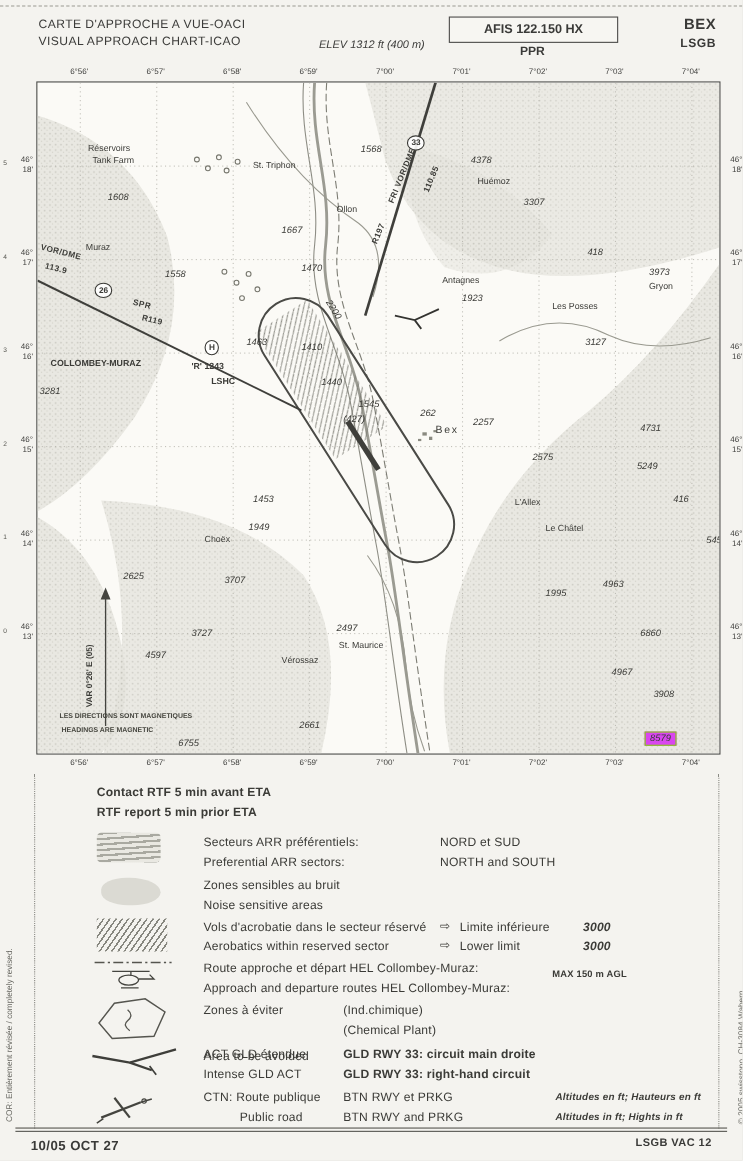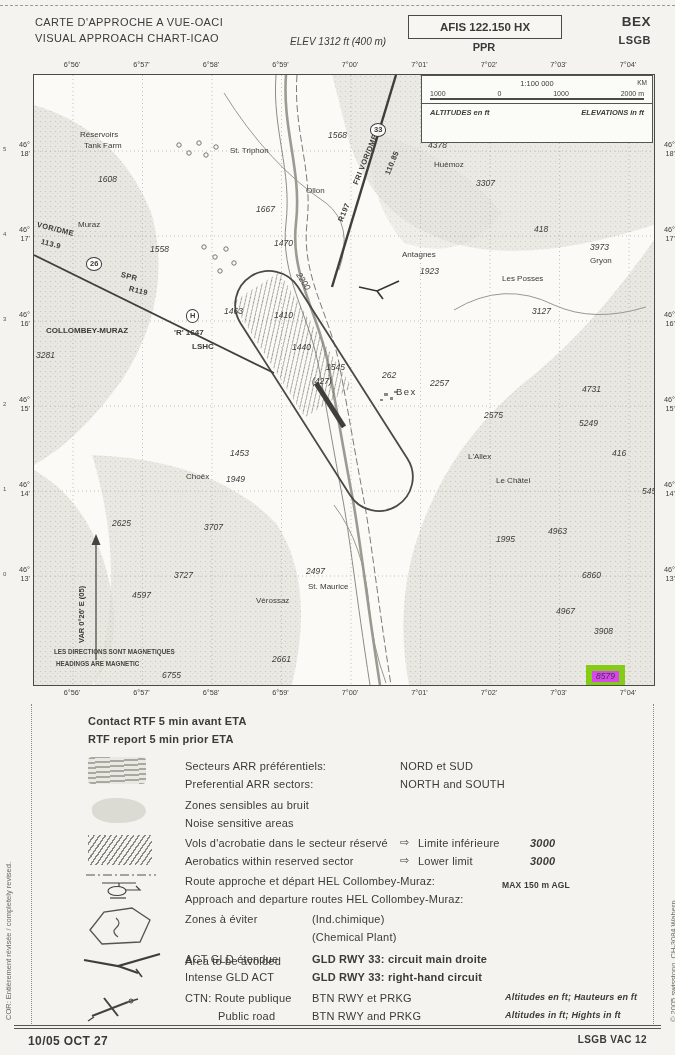--- a/index.html
+++ b/index.html
@@ -27,21 +27,21 @@
   
   .maplayer{position:absolute;left:0;top:0;width:620px;height:610px;}
   .plbl{position:absolute;font-size:8.5px;line-height:1;color:#3b3b37;white-space:pre;}
   .plbl.el{font-style:italic;}
   .plbl.nm{font-size:8px;}
   .plbl.big{font-size:9.5px;letter-spacing:1.5px;}
   .plbl.b{font-weight:bold;}
   .plbl.vor{font-weight:bold;font-size:7.5px;letter-spacing:.4px;}
   .plbl.circ{border:1.2px solid #3b3b37;border-radius:50%;background:rgba(255,255,255,.9);
              font-weight:bold;font-size:7.5px;padding:2px 3px;}
-  .plbl.elbox{border:6px solid #84cc16;background:#d946ef;font-style:italic;padding:1px 4px;}
+  .plbl.elbox{border:1px solid #84cc16;background:#d946ef;font-style:italic;padding:1px 4px;}
   .plbl.caps{font-size:6.3px;font-weight:bold;color:#46463f;}
   .plbl.var{font-weight:bold;font-size:7.5px;}
   
   .scalebox{position:absolute;left:387px;top:0px;width:230px;height:66px;background:rgba(252,252,248,.95);
             border:1.1px solid #55554f;font-size:7.5px;color:#3c3c38;}
   .sb-top{display:flex;justify-content:center;position:relative;padding-top:3px;font-size:7.5px;}
   .sb-km{position:absolute;right:5px;top:3px;font-size:6.5px;}
   .sb-labels{display:flex;justify-content:space-between;padding:2px 8px 0 8px;font-size:7px;}
   .sb-bar{height:0;border-top:2px solid #4c4c46;margin:1px 8px 3px 8px;}
   .sb-alt{display:flex;justify-content:space-between;border-top:1.1px solid #55554f;
@@ -181,21 +181,21 @@
           <span class="plbl vor" style="left: 303px; top: 145px; transform: rotate(-68deg); transform-origin: 0px 0px;">R197</span>
           <span class="plbl vor" style="left: 350px; top: 98px; transform: rotate(-68deg); transform-origin: 0px 0px;">110.85</span>
           <span class="plbl circ" style="left: 336px; top: 48px;">33</span>
           <span class="plbl vor" style="left: 4px; top: 146px; transform: rotate(14deg); transform-origin: 0px 0px;">VOR/DME</span>
           <span class="plbl vor" style="left: 8px; top: 163px; transform: rotate(14deg); transform-origin: 0px 0px;">113.9</span>
           <span class="plbl circ" style="left: 52px; top: 182px;">26</span>
           <span class="plbl vor" style="left: 88px; top: 196px; transform: rotate(14deg); transform-origin: 0px 0px;">SPR</span>
           <span class="plbl vor" style="left: 96px; top: 210px; transform: rotate(14deg); transform-origin: 0px 0px;">R119</span>
           <span class="plbl nm b" style="left: 12px; top: 252px;">COLLOMBEY-MURAZ</span>
           <span class="plbl circ" style="left: 152px; top: 234px;">H</span>
-          <span class="plbl nm b" style="left: 140px; top: 254px;">'R' 1647</span>
+          <span class="plbl nm b" style="left: 140px; top: 254px;">'R' 1243</span>
           <span class="plbl nm b" style="left: 158px; top: 268px;">LSHC</span>
           <span class="plbl el" style="left: 2px; top: 276px;">3281</span>
           <span class="plbl el" style="left: 240px; top: 164px;">1470</span>
           <span class="plbl el" style="left: 268px; top: 196px; transform: rotate(58deg); transform-origin: 0px 0px;">2200</span>
           <span class="plbl el" style="left: 190px; top: 232px;">1463</span>
           <span class="plbl el" style="left: 240px; top: 236px;">1410</span>
           <span class="plbl el" style="left: 258px; top: 268px;">1440</span>
           <span class="plbl el" style="left: 292px; top: 288px;">1545</span>
           <span class="plbl el" style="left: 278px; top: 302px;">(427)</span>
           <span class="plbl el" style="left: 348px; top: 296px;">262</span>
@@ -209,21 +209,21 @@
           <span class="plbl el" style="left: 498px; top: 232px;">3127</span>
           <span class="plbl el" style="left: 500px; top: 150px;">418</span>
           <span class="plbl el" style="left: 548px; top: 310px;">4731</span>
           <span class="plbl el" style="left: 450px; top: 336px;">2575</span>
           <span class="plbl el" style="left: 545px; top: 344px;">5249</span>
           <span class="plbl el" style="left: 578px; top: 374px;">416</span>
           <span class="plbl nm" style="left: 434px; top: 378px;">L'Allex</span>
           <span class="plbl nm" style="left: 462px; top: 402px;">Le Châtel</span>
           <span class="plbl el" style="left: 564px; top: 412px; margin-left: 44px;">5456</span>
           <span class="plbl el" style="left: 196px; top: 374px;">1453</span>
-          <span class="plbl nm" style="left: 128px; top: 398px; padding-left: 24px;">Choëx</span>
+          <span class="plbl nm" style="left: 128px; top: 412px; padding-left: 24px;">Choëx</span>
           <span class="plbl el" style="left: 192px; top: 400px;">1949</span>
           <span class="plbl el" style="left: 78px; top: 444px;">2625</span>
           <span class="plbl el" style="left: 170px; top: 448px;">3707</span>
           <span class="plbl el" style="left: 462px; top: 460px;">1995</span>
           <span class="plbl el" style="left: 514px; top: 452px;">4963</span>
           <span class="plbl el" style="left: 140px; top: 496px;">3727</span>
           <span class="plbl el" style="left: 98px; top: 516px;">4597</span>
           <span class="plbl el" style="left: 272px; top: 492px;">2497</span>
           <span class="plbl nm" style="left: 274px; top: 508px;">St. Maurice</span>
           <span class="plbl nm" style="left: 222px; top: 522px;">Vérossaz</span>
@@ -231,37 +231,20 @@
           <span class="plbl el" style="left: 522px; top: 532px;">4967</span>
           <span class="plbl el" style="left: 560px; top: 552px;">3908</span>
           <span class="plbl el" style="left: 238px; top: 580px;">2661</span>
           <span class="plbl el" style="left: 128px; top: 596px;">6755</span>
           <span class="plbl elbox" style="left: 552px; top: 590px;">8579</span>
           <span class="plbl caps" style="left: 20px; top: 574px;">LES DIRECTIONS SONT MAGNETIQUES</span>
           <span class="plbl caps" style="left: 22px; top: 586px;">HEADINGS ARE MAGNETIC</span>
           <span class="plbl var" style="left: 44px; top: 568px; transform: rotate(-90deg); transform-origin: 0px 0px;">VAR 0°26' E (05)</span>
         </div>
 
-      <div class="scalebox">
-        <div class="sb-top">
-          <span>1:100 000</span>
-          <span class="sb-km">KM</span>
-        </div>
-        <div class="sb-labels">
-          <span>1000</span>
-          <span>0</span>
-          <span>1000</span>
-          <span>2000 m</span>
-        </div>
-        <div class="sb-bar"></div>
-        <div class="sb-alt">
-          <span>ALTITUDES en ft</span>
-          <span>ELEVATIONS in ft</span>
-        </div>
-      </div>
     </div>
   <div class="tick-top" style="left: 54px; top: 0px;"><span>6°56'</span></div>
       <div class="tick-top" style="left: 123.5px; top: 0px;"><span>6°57'</span></div>
       <div class="tick-top" style="left: 193px; top: 0px;"><span>6°58'</span></div>
       <div class="tick-top" style="left: 262.5px; top: 0px;"><span>6°59'</span></div>
       <div class="tick-top" style="left: 332px; top: 0px;"><span>7°00'</span></div>
       <div class="tick-top" style="left: 401.5px; top: 0px;"><span>7°01'</span></div>
       <div class="tick-top" style="left: 471px; top: 0px;"><span>7°02'</span></div>
       <div class="tick-top" style="left: 540.5px; top: 0px;"><span>7°03'</span></div>
       <div class="tick-top" style="left: 610px; top: 0px;"><span>7°04'</span></div>

